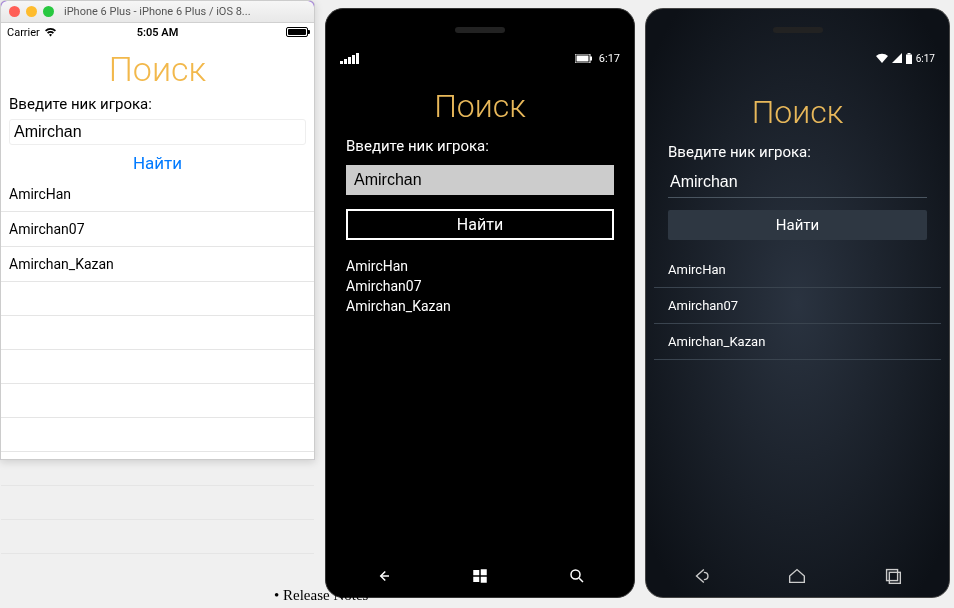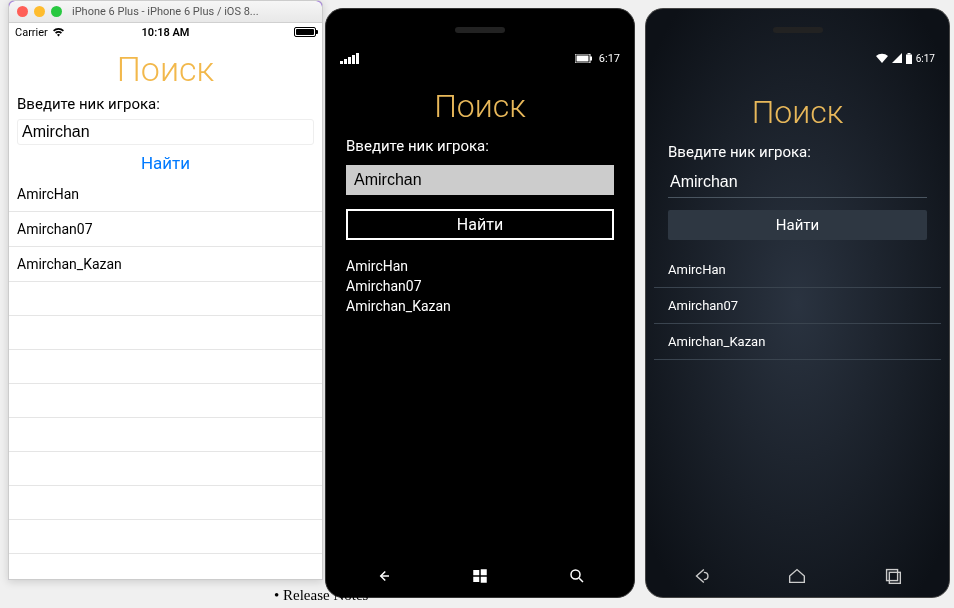--- a/index.html
+++ b/index.html
@@ -1,19 +1,19 @@
 <!DOCTYPE html>
 <html><head>
   <meta charset="utf-8">
   <style>
     * { margin: 0; padding: 0; box-sizing: border-box; }
     body { font-family: -apple-system, "Segoe UI", Roboto, Arial, sans-serif; background: #f0f0f0; width: 954px; height: 608px; position: relative; overflow: hidden; }
 
     
-    .mac-window { position: absolute; left: 8px; top: 0; width: 315px; height: 580px; background: #6d28d9; border: 1px solid #ccc; border-radius: 6px 6px 0 0; box-shadow: 0 2px 8px rgba(0,0,0,.15); }
+    .mac-window { position: absolute; left: 0; top: 0; width: 315px; height: 460px; background: #6d28d9; border: 1px solid #ccc; border-radius: 6px 6px 0 0; box-shadow: 0 2px 8px rgba(0,0,0,.15); }
     .mac-titlebar { height: 22px; background: linear-gradient(#f6f6f6, #e8e8e8); border-bottom: 1px solid #d0d0d0; display: flex; align-items: center; padding: 0 8px; border-radius: 6px 6px 0 0; }
     .traffic-lights { display: flex; gap: 6px; margin-right: 10px; }
     .tl { width: 11px; height: 11px; border-radius: 50%; }
     .tl-red { background: #ff5f57; }
     .tl-yellow { background: #febc2e; }
     .tl-green { background: #28c840; }
     .mac-title { font-size: 11px; color: #555; white-space: nowrap; overflow: hidden; text-overflow: ellipsis; }
 
     .ios-screen { position: relative; background: #fff; height: calc(100% - 22px); }
     .ios-statusbar { height: 18px; display: flex; align-items: center; justify-content: space-between; font-size: 11px; padding: 0 6px; color: #000; }
@@ -78,21 +78,21 @@
     <div class="mac-title">iPhone 6 Plus - iPhone 6 Plus / iOS 8...</div>
   </div>
   <div class="ios-screen">
     <div class="ios-statusbar">
       <div class="ios-left">
         <span>Carrier</span>
         <svg width="13" height="10" viewBox="0 0 13 10">
             <path d="M6.5 9.5 L8 7.8 A2.2 2.2 0 0 0 5 7.8 Z M3 5.5 A5 5 0 0 1 10 5.5 L8.8 6.8 A3.3 3.3 0 0 0 4.2 6.8 Z M1 3.3 A8 8 0 0 1 12 3.3 L10.8 4.5 A6.2 6.2 0 0 0 2.2 4.5 Z" fill="#000"></path>
           </svg>
       </div>
-      <span class="center">10:18 AM</span>
+      <span class="center">5:05 AM</span>
       <div class="ios-battery"></div>
     </div>
     <div class="app-title">Поиск</div>
     <div class="prompt">Введите ник игрока:</div>
     <input class="ios-input" value="Amirchan" style="">
     <div class="ios-button">Найти</div>
     <div class="ios-list">
       <div class="ios-row">AmircHan</div>
       <div class="ios-row">Amirchan07</div>
       <div class="ios-row">Amirchan_Kazan</div>

